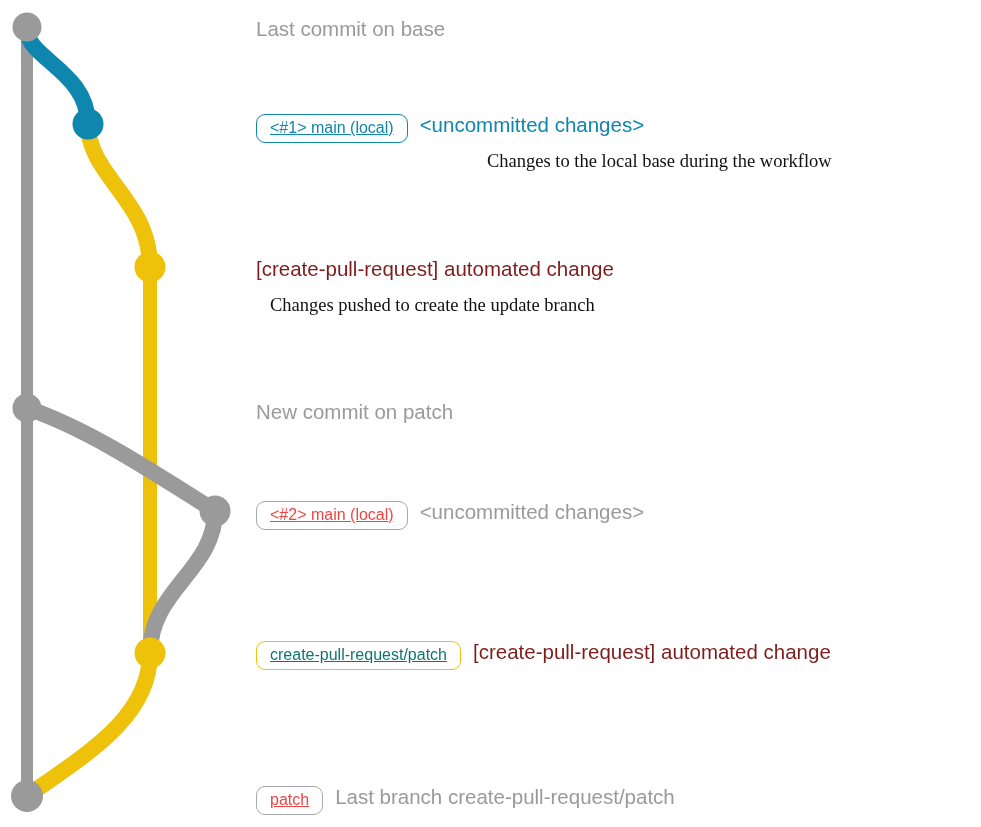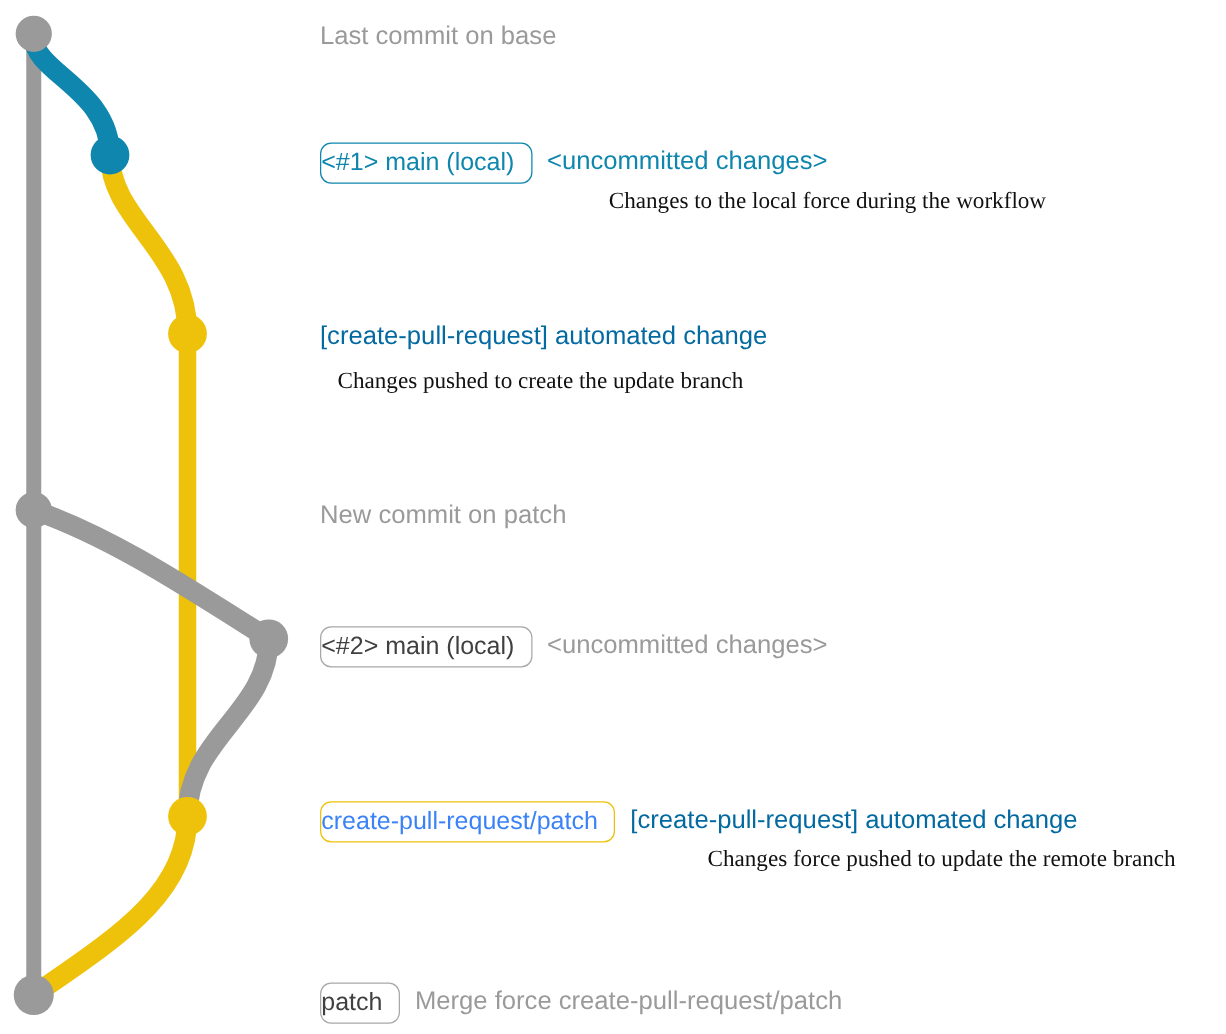--- a/index.html
+++ b/index.html
@@ -31,47 +31,48 @@
   .row {
     position: absolute;
     display: flex;
     align-items: baseline;
     white-space: nowrap;
   }
   .pill {
     display: inline-block;
     border: 1.6px solid #9a9a9a;
     border-radius: 9px;
-    padding: 4px 13px 5px 0;
-    font-size: 20px;
+    padding: 4px 13px 5px 13px;
+    font-size: 16px;
     line-height: 1.12;
     color: #9a9a9a;
     background: transparent;
+    text-decoration: underline;
   }
   .pill.teal {
     border-color: #0e86ae;
     color: #0e86ae;
   }
   .pill.yellow {
     border-color: #eec20b;
-    color: #3b82f6;
+    color: #0f766e;
   }
   .pill.gray {
     border-color: #a8a8a8;
-    color: #404040;
+    color: #ef4444;
   }
   .headline {
     font-size: 20.5px;
     line-height: 1.1;
     margin-left: 12px;
     position: relative;
     top: -1px;
   }
   .headline.teal { color: #0e86ae; }
-  .headline.yellow { color: #0369a1; }
+  .headline.yellow { color: #7f1d1d; }
   .headline.gray { color: #9a9a9a; }
   .headline.solo {
     margin-left: 0;
   }
   .subtext {
     position: absolute;
     font-family: "Liberation Serif", serif;
     font-size: 18.5px;
     color: #111111;
     white-space: nowrap;
@@ -112,40 +113,39 @@
 <div class="overlay">
 
   <div class="row" style="left:256px; top:15px;">
     <span class="headline gray solo">Last commit on base</span>
   </div>
 
   <div class="row" style="left:256px; top:110px;">
     <span class="pill teal">&lt;#1&gt; main (local)</span>
     <span class="headline teal">&lt;uncommitted changes&gt;</span>
   </div>
-  <div class="subtext" style="left:487px; top:147px;">Changes to the local force during the workflow</div>
+  <div class="subtext" style="left:487px; top:147px;">Changes to the local base during the workflow</div>
 
   <div class="row" style="left:256px; top:255px;">
     <span class="headline yellow solo">[create-pull-request] automated change</span>
   </div>
   <div class="subtext" style="left:270px; top:291px;">Changes pushed to create the update branch</div>
 
   <div class="row" style="left:256px; top:398px;">
     <span class="headline gray solo">New commit on patch</span>
   </div>
 
   <div class="row" style="left:256px; top:497px;">
     <span class="pill gray">&lt;#2&gt; main (local)</span>
     <span class="headline gray">&lt;uncommitted changes&gt;</span>
   </div>
 
   <div class="row" style="left:256px; top:637px;">
     <span class="pill yellow">create-pull-request/patch</span>
     <span class="headline yellow">[create-pull-request] automated change</span>
   </div>
-  <div class="subtext" style="left:566px; top:674px;">Changes force pushed to update the remote branch</div>
 
   <div class="row" style="left:256px; top:782px;">
     <span class="pill gray">patch</span>
-    <span class="headline gray">Merge force create-pull-request/patch</span>
+    <span class="headline gray">Last branch create-pull-request/patch</span>
   </div>
 
 </div>
 
 </body></html>

